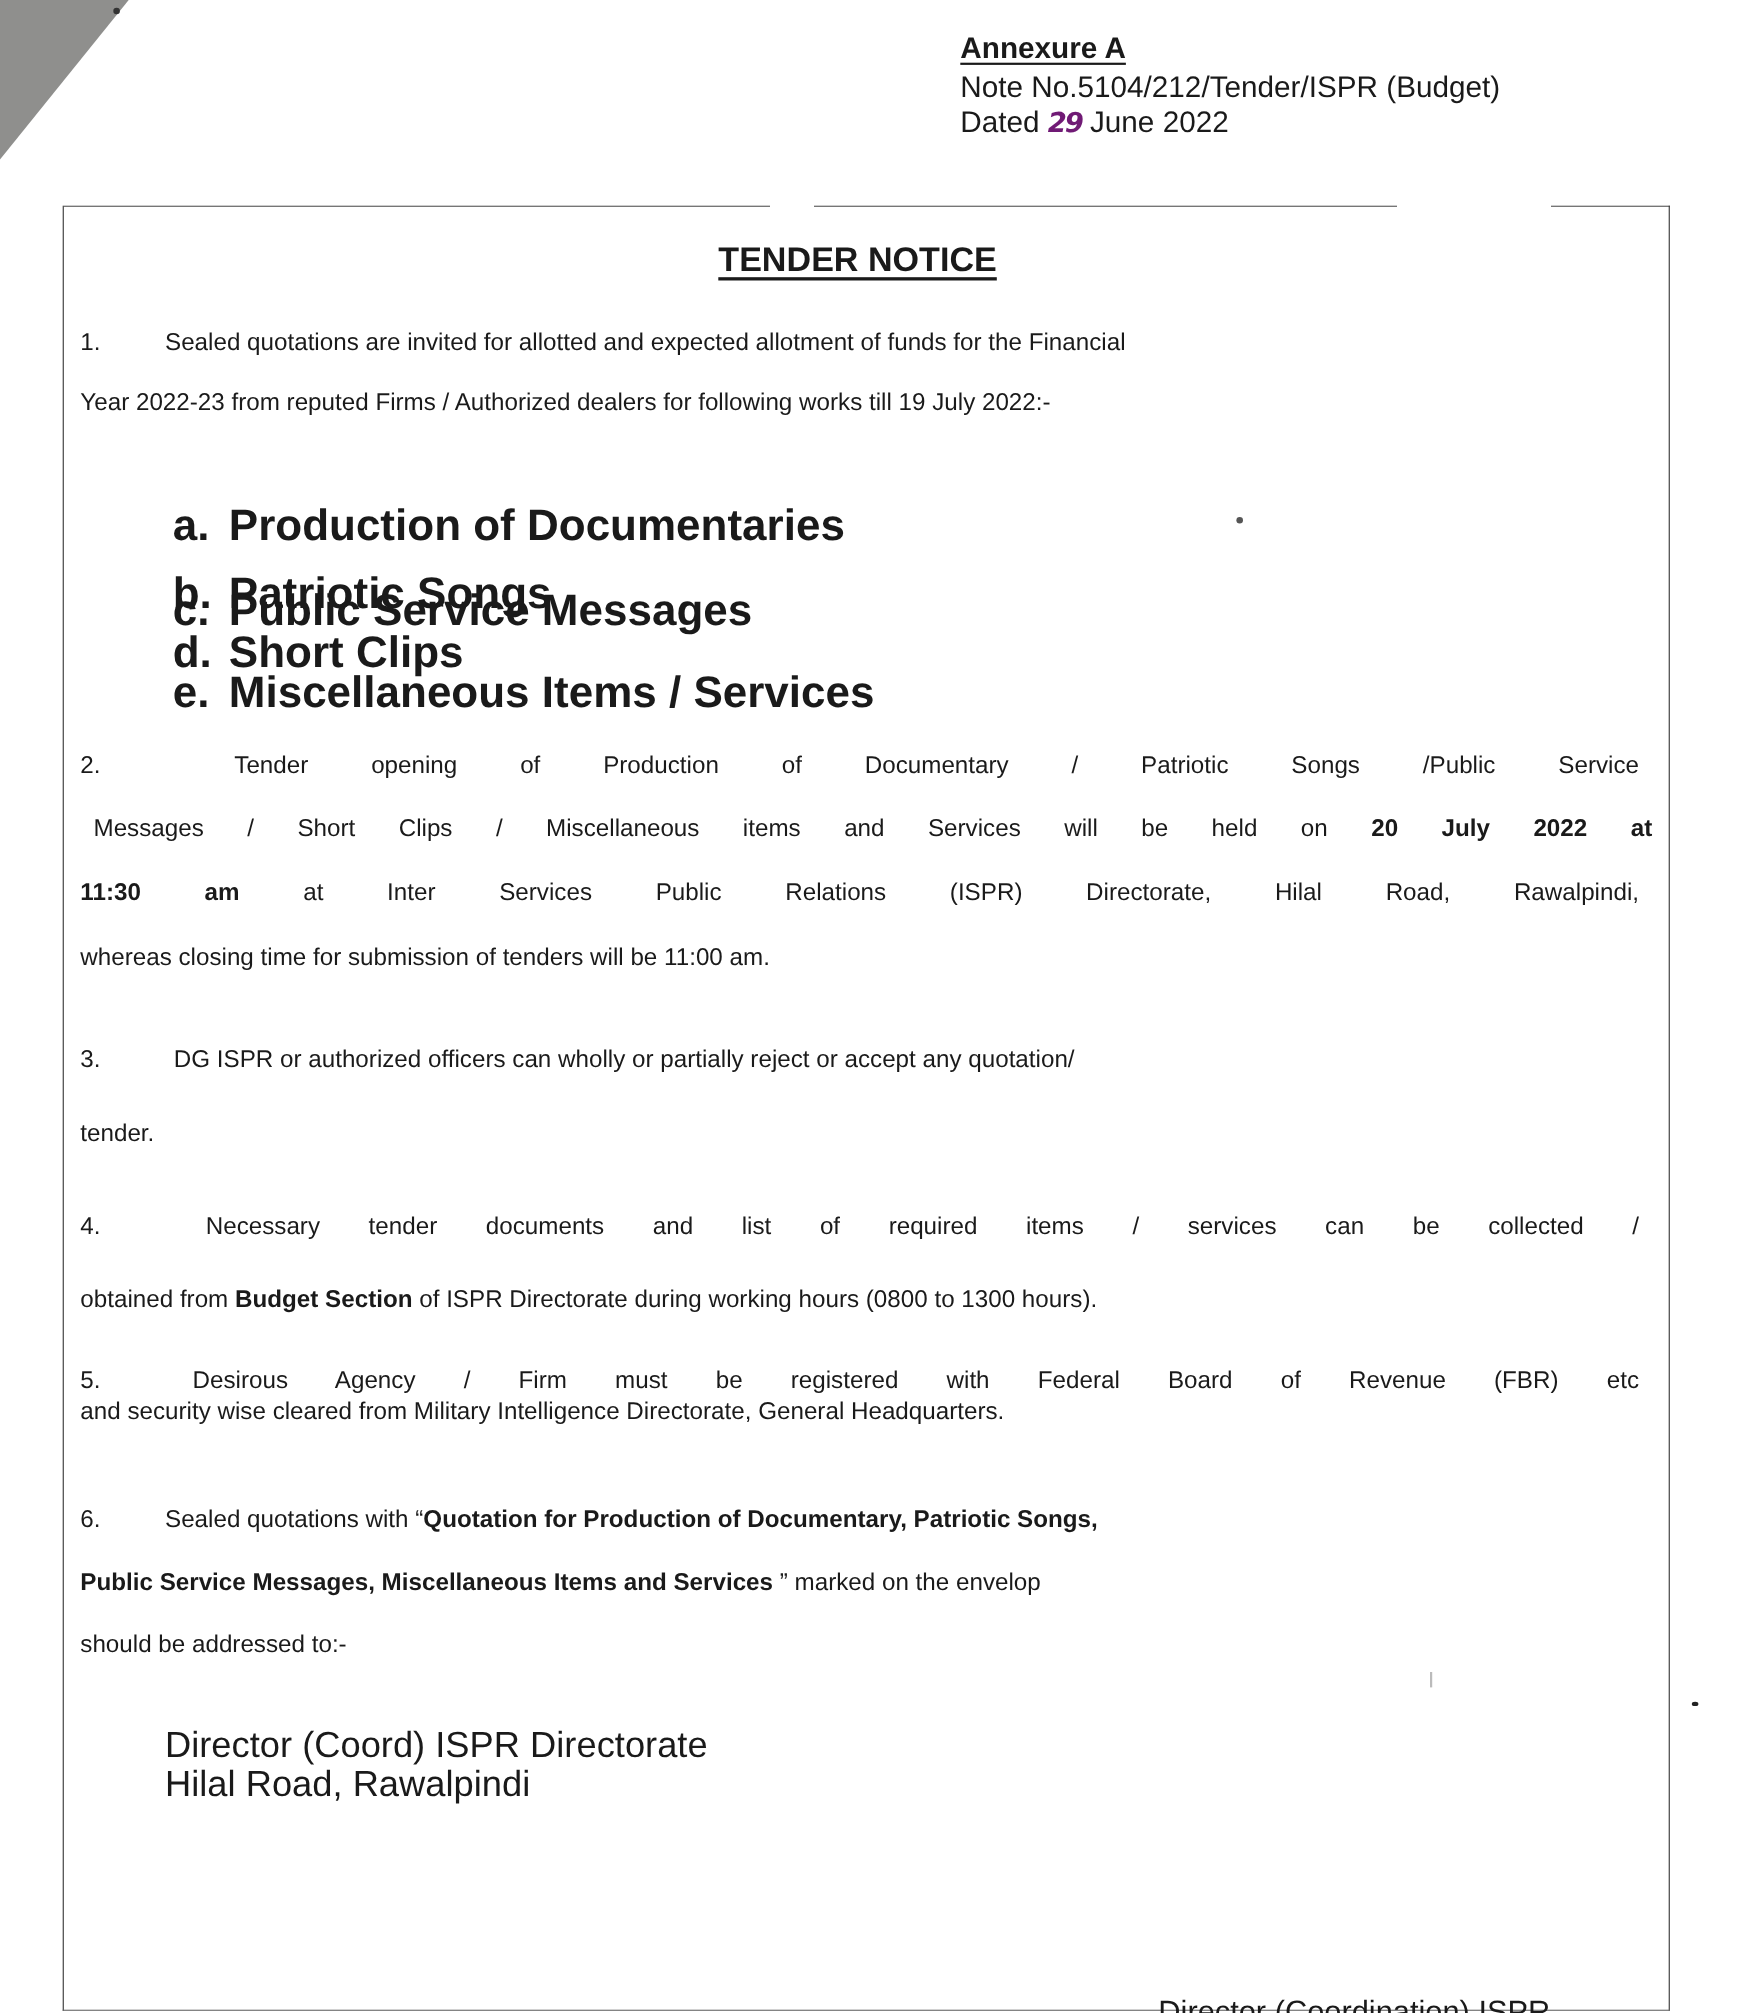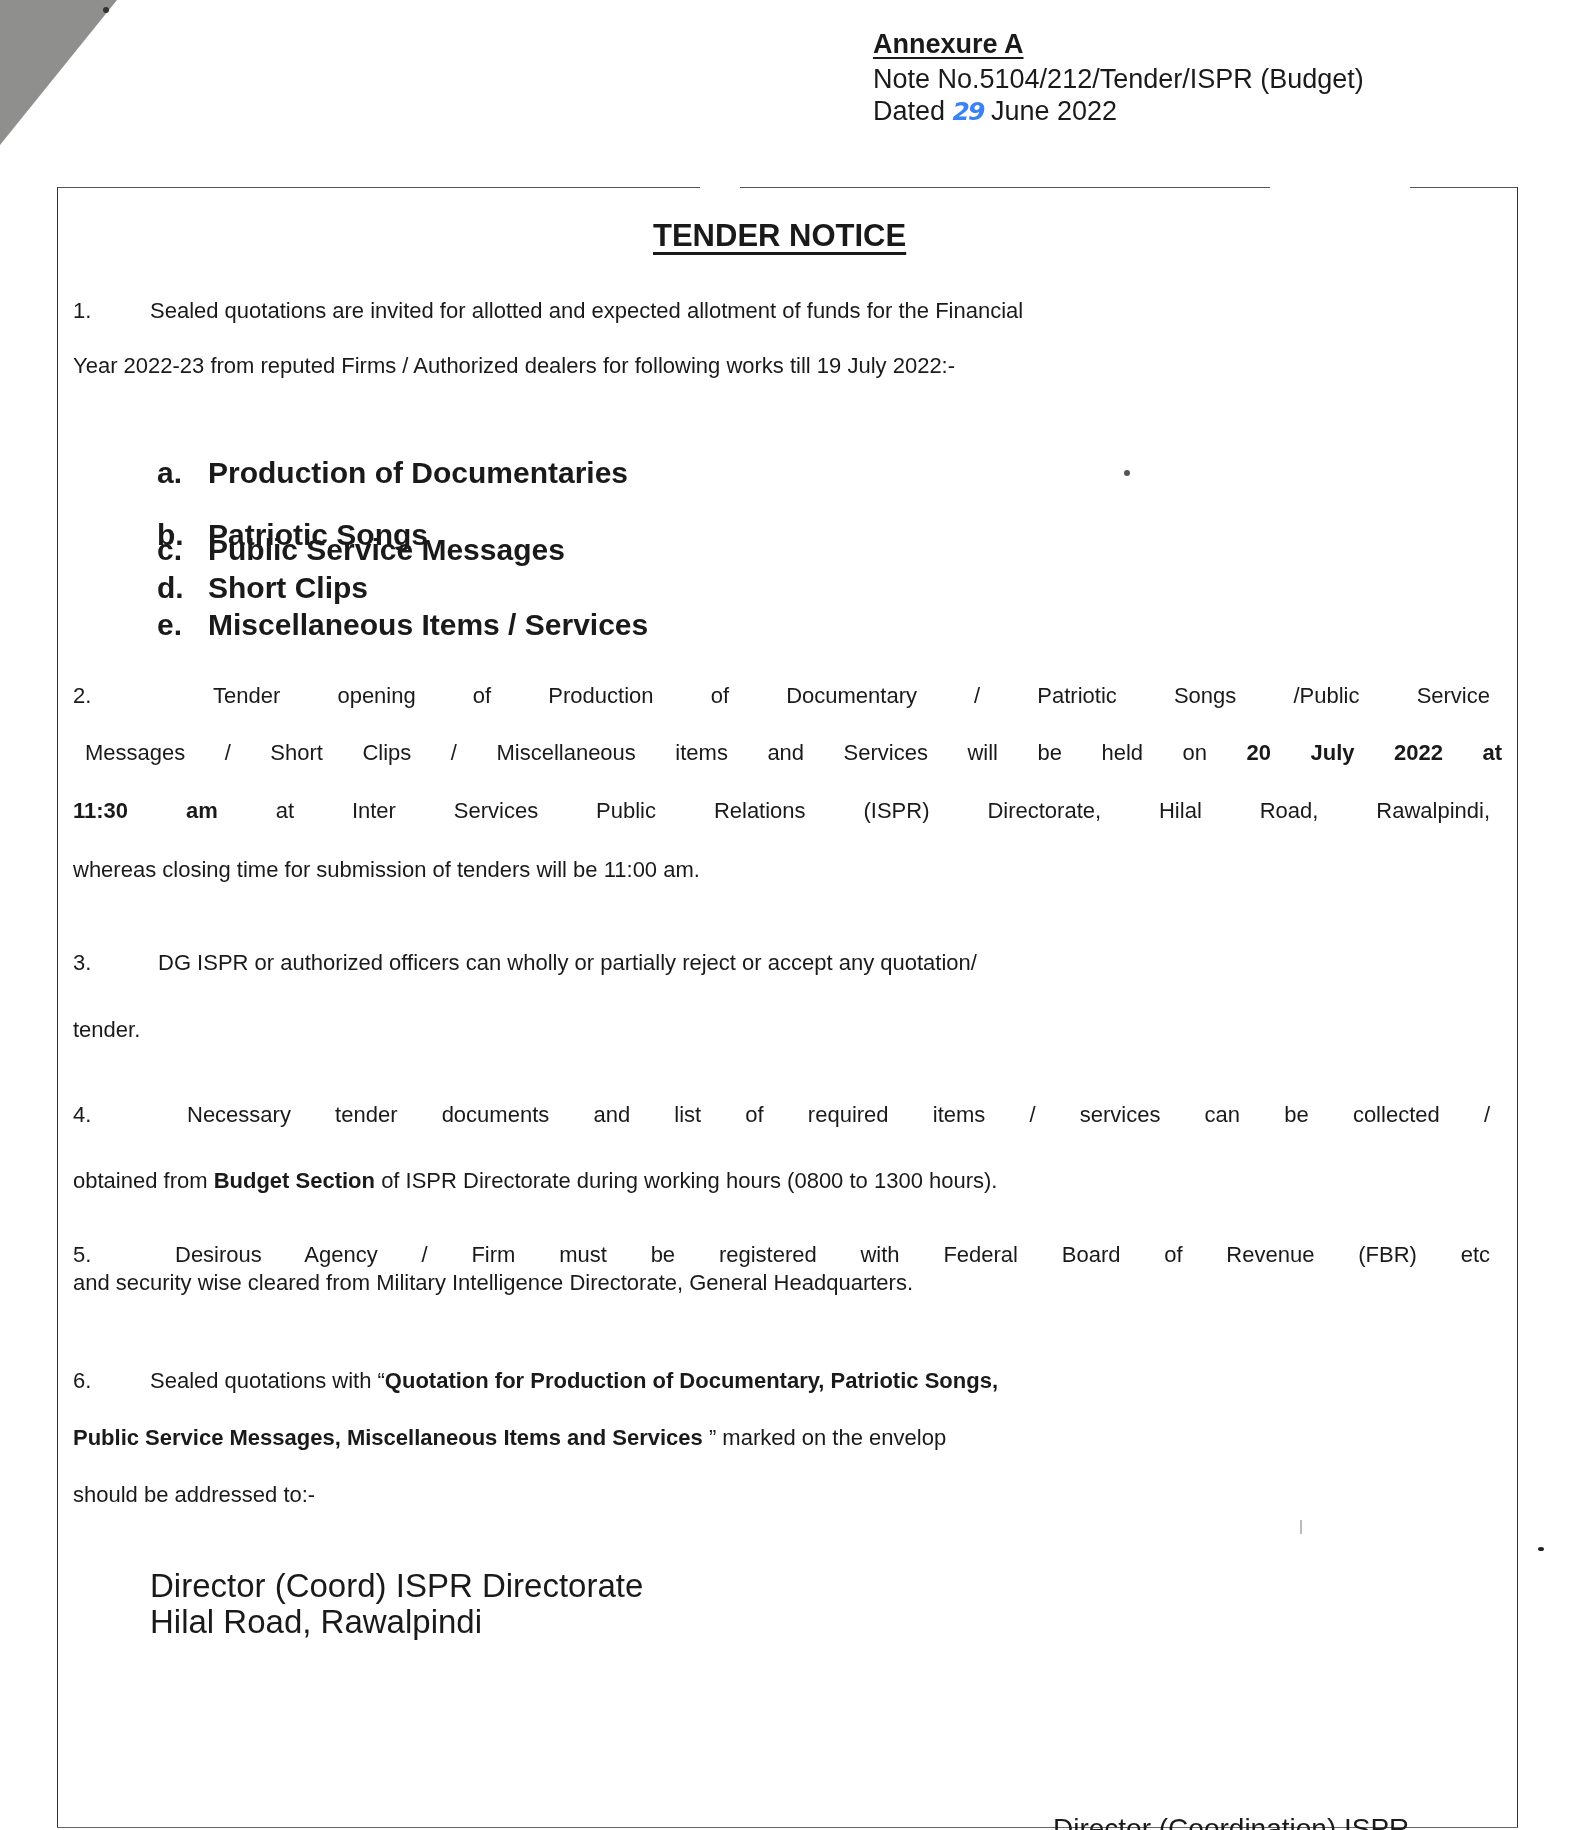--- a/index.html
+++ b/index.html
@@ -8,28 +8,28 @@
   .corner { position:absolute; left:0; top:0; width:0; height:0;
             border-top:145px solid #8f8f8d; border-right:117px solid transparent; }
   .corner-dot { position:absolute; left:103px; top:7px; width:6px; height:6px; border-radius:50%; background:#333; }
   .frame-top { position:absolute; left:58px; top:187px; width:1460px; height:0; border-top:1.5px solid #555; }
   .frame-top-gap { position:absolute; top:184px; height:6px; background:#fff; }
   .frame-left { position:absolute; left:57px; top:187px; width:0; height:1641px; border-left:1.8px solid #333; }
   .frame-right { position:absolute; left:1517px; top:187px; width:0; height:1641px; border-left:1.8px solid #333; }
   .frame-bottom { position:absolute; left:57px; top:1827px; width:1461px; height:0; border-top:1.5px solid #666; }
   .hdr { position:absolute; left:873px; font-size:27px; line-height:1; white-space:nowrap; }
   .hdr-title { font-weight:bold; text-decoration:underline; text-underline-offset:4px; text-decoration-thickness:2px; }
-  .pen { font-family:"DejaVu Sans", sans-serif; font-weight:bold; font-size:25px; font-style:italic; letter-spacing:-2px; color:#3b82f6; }
+  .pen { font-family:"DejaVu Sans", sans-serif; font-weight:bold; font-size:25px; font-style:italic; letter-spacing:-2px; color:#701a75; }
   .title { position:absolute; left:653px; top:220px; font-size:31px; font-weight:bold; line-height:1;
            text-decoration:underline; text-underline-offset:6px; text-decoration-thickness:3px; white-space:nowrap; }
   .line { position:absolute; left:73px; width:1417px; font-size:22px; line-height:1; white-space:nowrap; }
   .just { text-align:justify; text-align-last:justify; }
   .line b { font-weight:bold; }
   .num { display:inline-block; }
-  .list-item { position:absolute; left:157px; font-size:30px; font-weight:bold; line-height:1; white-space:nowrap; }
+  .list-item { position:absolute; left:157px; font-size:40px; font-weight:bold; line-height:1; white-space:nowrap; }
   .list-item .lbl { display:inline-block; width:51px; }
   .addr { position:absolute; left:150px; font-size:33px; line-height:1; white-space:nowrap; }
   .sig { position:absolute; left:1053px; top:1767px; font-size:28px; line-height:1; white-space:nowrap;margin-top:48px; }
   .speck { position:absolute; border-radius:50%; background:#555; }
 </style>
 </head>
 <body>
 
 <div class="corner"></div>
 <div class="corner-dot"></div>

